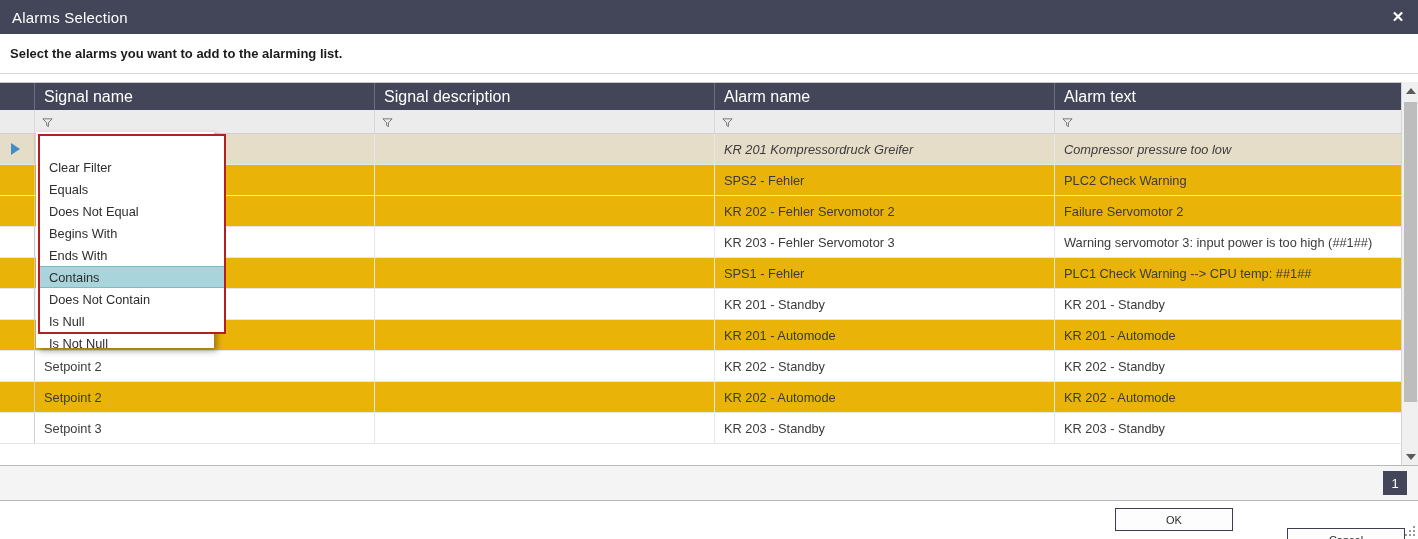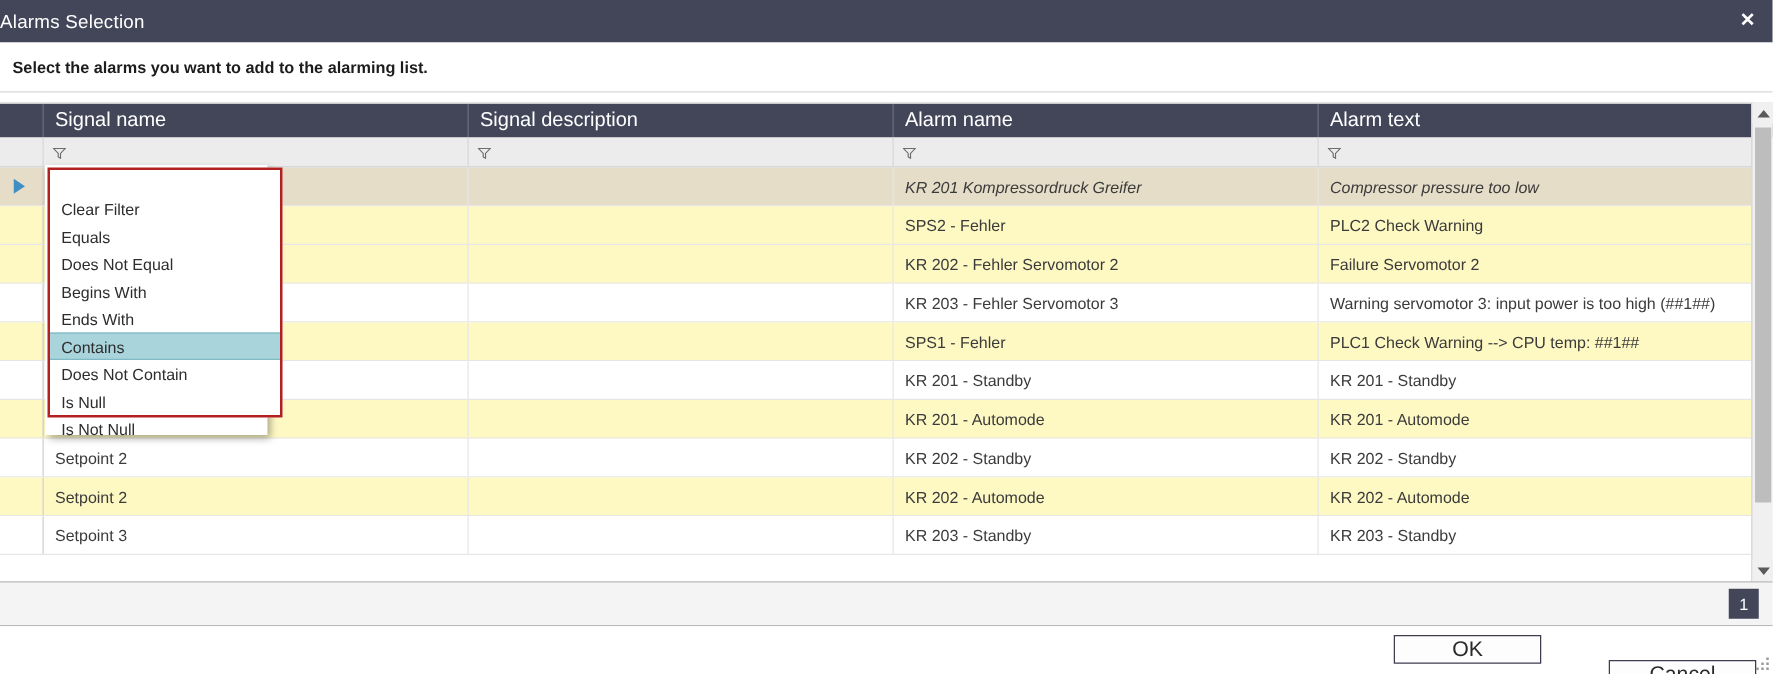--- a/index.html
+++ b/index.html
@@ -10,21 +10,21 @@
     overflow: hidden;
   }
 
   
   .titlebar {
     position: absolute; left: 0; top: 0; width: 1418px; height: 34px;
     background: #434559;
     display: flex; align-items: center;
   }
   .titlebar-text {
-    color: #ffffff; font-size: 15px; 
+    color: #ffffff; font-size: 15px; padding-left: 12px;
     letter-spacing: .2px;
   }
   .close-btn {
     position: absolute; right: 10px; top: 8px;
     width: 20px; height: 18px;
     color: #ffffff; font-size: 15px; line-height: 18px;
     text-align: center; cursor: pointer; font-weight: bold;
   }
 
   
@@ -69,21 +69,21 @@
 
   
   .grid-body {
     position: absolute; left: 0; top: 51px; width: 1418px; height: 332px;
     overflow: hidden;
   }
   .row {
     display: flex; height: 31px; width: 1418px;
     border-bottom: 1px solid #e6e6e6; background: #ffffff;
   }
-  .row.alt { background: #fef9c3; }
+  .row.alt { background: #eab308; }
   .row.sel { background: #e6ddc9; font-style: italic; }
   .cell {
     height: 30px; display: flex; align-items: center;
     font-size: 12.8px; color: #3b3b3b; padding-left: 9px;
     border-right: 1px solid #e6e6e6; overflow: hidden;
     white-space: nowrap;
   }
   .cell.rowhdr { padding: 0; position: relative; border-right: 1px solid #d0d0d0; }
   .sel-arrow {
     position: absolute; left: 11px; top: 9px;
@@ -139,21 +139,21 @@
   }
 
   
   .footer {
     position: absolute; left: 0; top: 501px; width: 1418px; height: 38px;
     background: #ffffff;
   }
   .btn {
     position: absolute; top: 7px; height: 23px; width: 118px;
     background: #fdfdfd; border: 1px solid #3d3d50;
-    font-size: 17px; color: #2a2a2a; cursor: pointer;
+    font-size: 11px; color: #2a2a2a; cursor: pointer;
     font-family: "Liberation Sans", sans-serif;
     display: flex; align-items: center; justify-content: center;
   }
   .btn-ok { right: 185px; }
   .btn-cancel { right: 13px; margin-top: 20px; }
   .grip {
     position: absolute; right: 3px; bottom: 3px; width: 10px; height: 10px;
   }
   .grip i {
     position: absolute; width: 2px; height: 2px; background: #9a9a9a;

